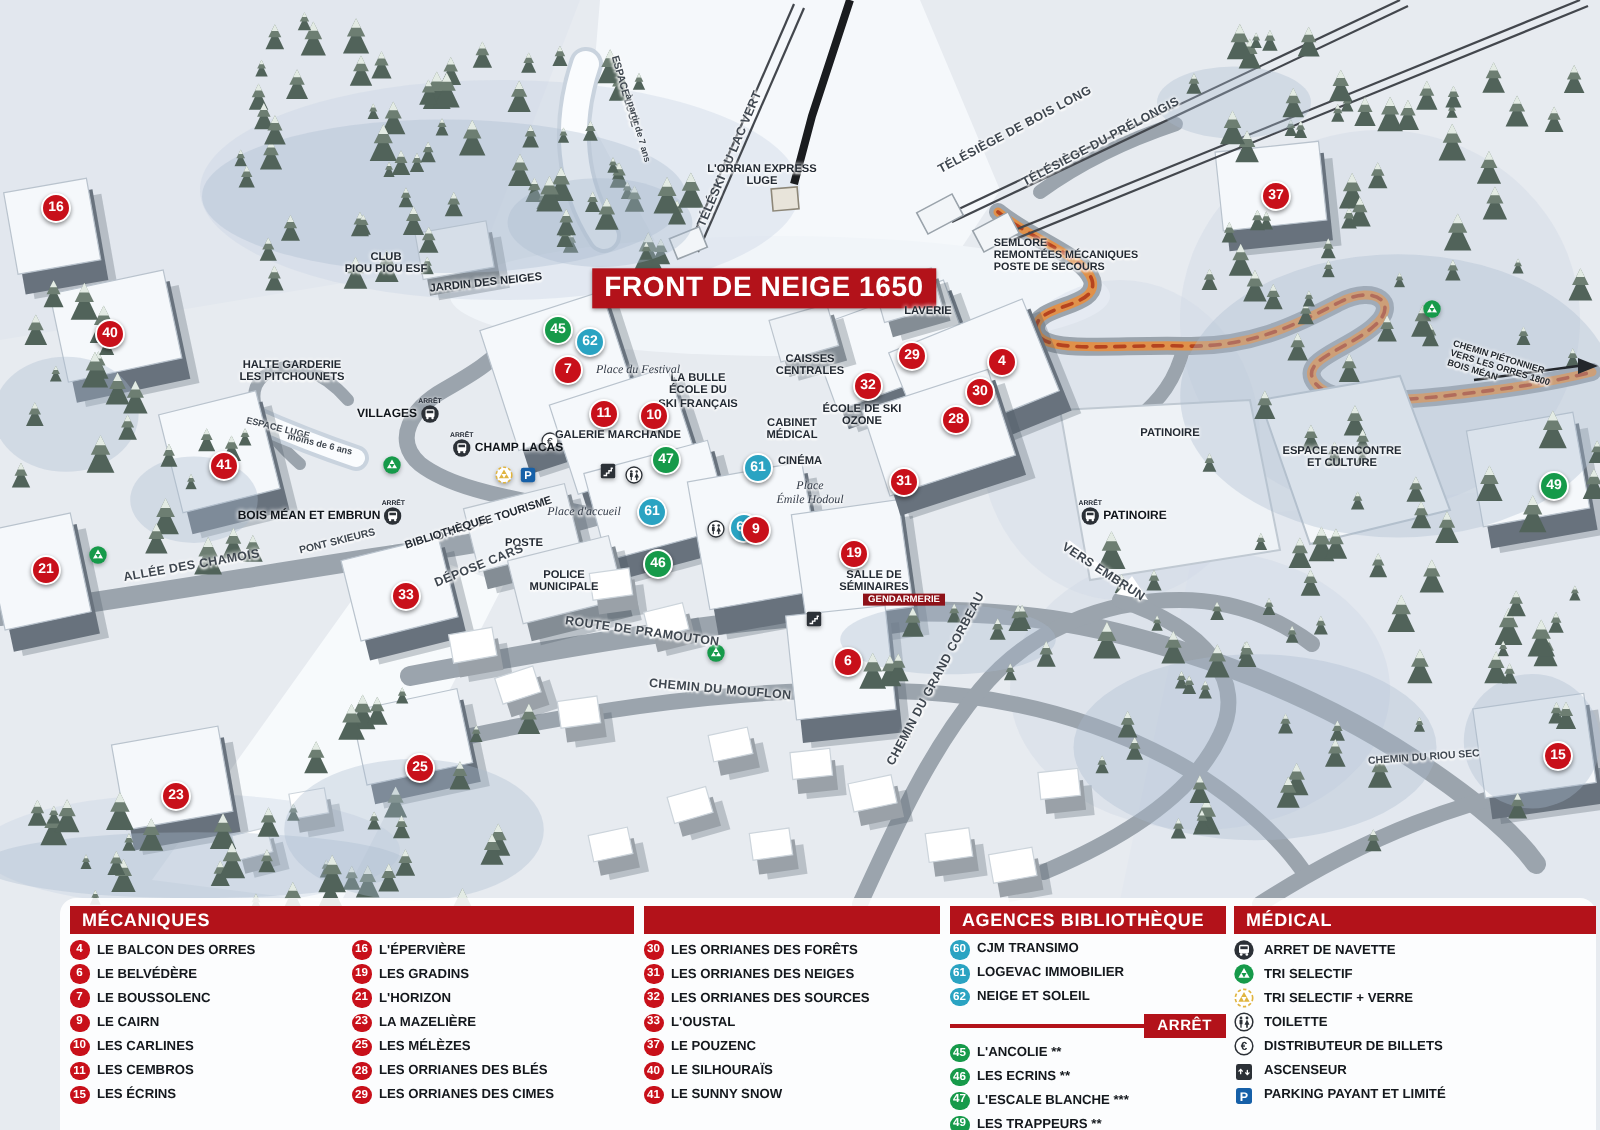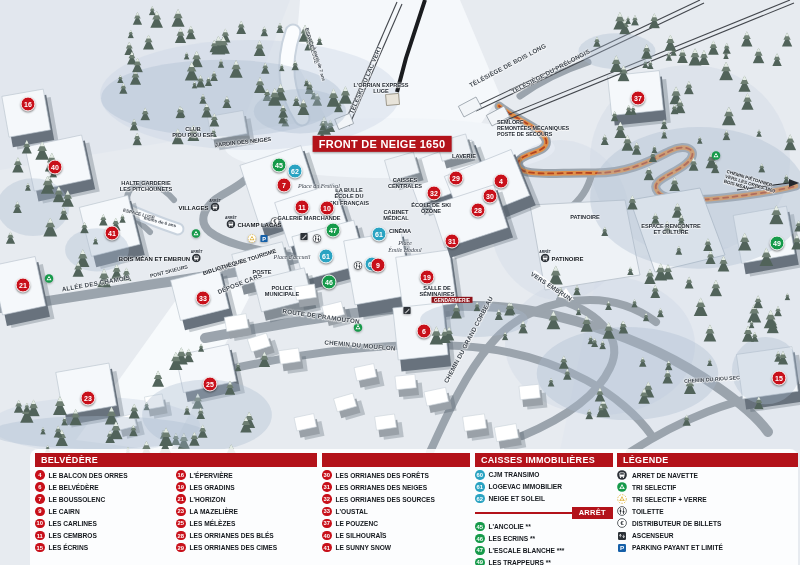--- a/index.html
+++ b/index.html
@@ -11,21 +11,21 @@
   
   .lbl{position:absolute;font-weight:bold;color:#232a33;text-align:center;line-height:1.12;white-space:pre;
        text-shadow:0 0 2px #fff,0 0 2px #fff,0 1px 1px #fff;}
   .tiny{font-size:5.6px;}
   .road{font-size:6.2px;color:#3f4750;letter-spacing:.2px;}
   .roadsmall{font-size:5.2px;color:#3f4750;}
   .roadmicro{font-size:4.6px;color:#3f4750;}
   .roadmicro-left{font-size:4.6px;color:#23282e;text-align:left;}
   .info{font-size:5.4px;text-align:left;}
   .italic{font-family:"Liberation Serif",serif;font-style:italic;font-weight:normal;font-size:6px;color:#333c49;}
-  .sign{font-size:11px;background:#b3121a;color:#fff;padding:2px 6px;text-shadow:none;letter-spacing:.3px;
+  .sign{font-size:14px;background:#b3121a;color:#fff;padding:2px 6px;text-shadow:none;letter-spacing:.3px;
         box-shadow:0 1px 2px rgba(0,0,0,.35);}
   .redbox{font-size:4.8px;color:#fff;background:#8e1118;padding:.5px 2.5px;text-shadow:none;}
 
   
   .mk{position:absolute;width:13px;height:13px;border-radius:50%;border:1.5px solid #fff;
       box-shadow:0 1px 2px rgba(0,0,0,.45);color:#fff;font-weight:bold;font-size:7px;
       display:flex;align-items:center;justify-content:center;transform:translate(-50%,-50%);}
   .mk.res{background:#c8101a;} .mk.ht{background:#169a4a;} .mk.ag{background:#2aa3c2;}
 
   
@@ -842,21 +842,21 @@
       <div class="mk res" style="left: 452px; top: 241px;">31</div>
       <div class="mk res" style="left: 638px; top: 98px;">37</div>
       <div class="mk ht" style="left: 777px; top: 243px;">49</div>
       <div class="mk res" style="left: 779px; top: 378px;">15</div>
     </div>
 
   <div class="lg-backdrop"></div>
 
   <section class="sec sec-res">
     <div class="hdr">
-      <span>BELVÉDÈRE</span>
+      <span>MÉCANIQUES</span>
     </div>
     <div class="cols2">
       <ul class="llist">
           <li>
             <span class="cnum res">4</span>
             <span class="clabel">LE BALCON DES ORRES</span>
           </li>
           <li>
             <span class="cnum res">6</span>
             <span class="clabel">LE BELVÉDÈRE</span>
@@ -944,21 +944,21 @@
         </li>
         <li>
           <span class="cnum res">41</span>
           <span class="clabel">LE SUNNY SNOW</span>
         </li>
       </ul>
   </section>
 
   <section class="sec sec-ag">
     <div class="hdr">
-      <span>CAISSES IMMOBILIÈRES</span>
+      <span>AGENCES BIBLIOTHÈQUE</span>
     </div>
     <ul class="llist">
         <li>
           <span class="cnum ag">60</span>
           <span class="clabel">CJM TRANSIMO</span>
         </li>
         <li>
           <span class="cnum ag">61</span>
           <span class="clabel">LOGEVAC IMMOBILIER</span>
         </li>
@@ -986,21 +986,21 @@
         </li>
         <li>
           <span class="cnum ht">49</span>
           <span class="clabel">LES TRAPPEURS **</span>
         </li>
       </ul>
   </section>
 
   <section class="sec sec-leg">
     <div class="hdr">
-      <span>LÉGENDE</span>
+      <span>MÉDICAL</span>
     </div>
     <ul class="llist">
         <li>
           <span class="micon">
             <svg width="10" height="10" viewBox="0 0 12 12">
               <circle cx="6" cy="6" r="5.8" fill="#2c3137"></circle>
               <rect x="3" y="2.9" width="6" height="5.2" rx="1" fill="#fff"></rect>
               <rect x="3.8" y="3.8" width="4.4" height="1.7" fill="#2c3137"></rect>
               <circle cx="4.3" cy="8.7" r=".8" fill="#fff"></circle>
               <circle cx="7.7" cy="8.7" r=".8" fill="#fff"></circle>

